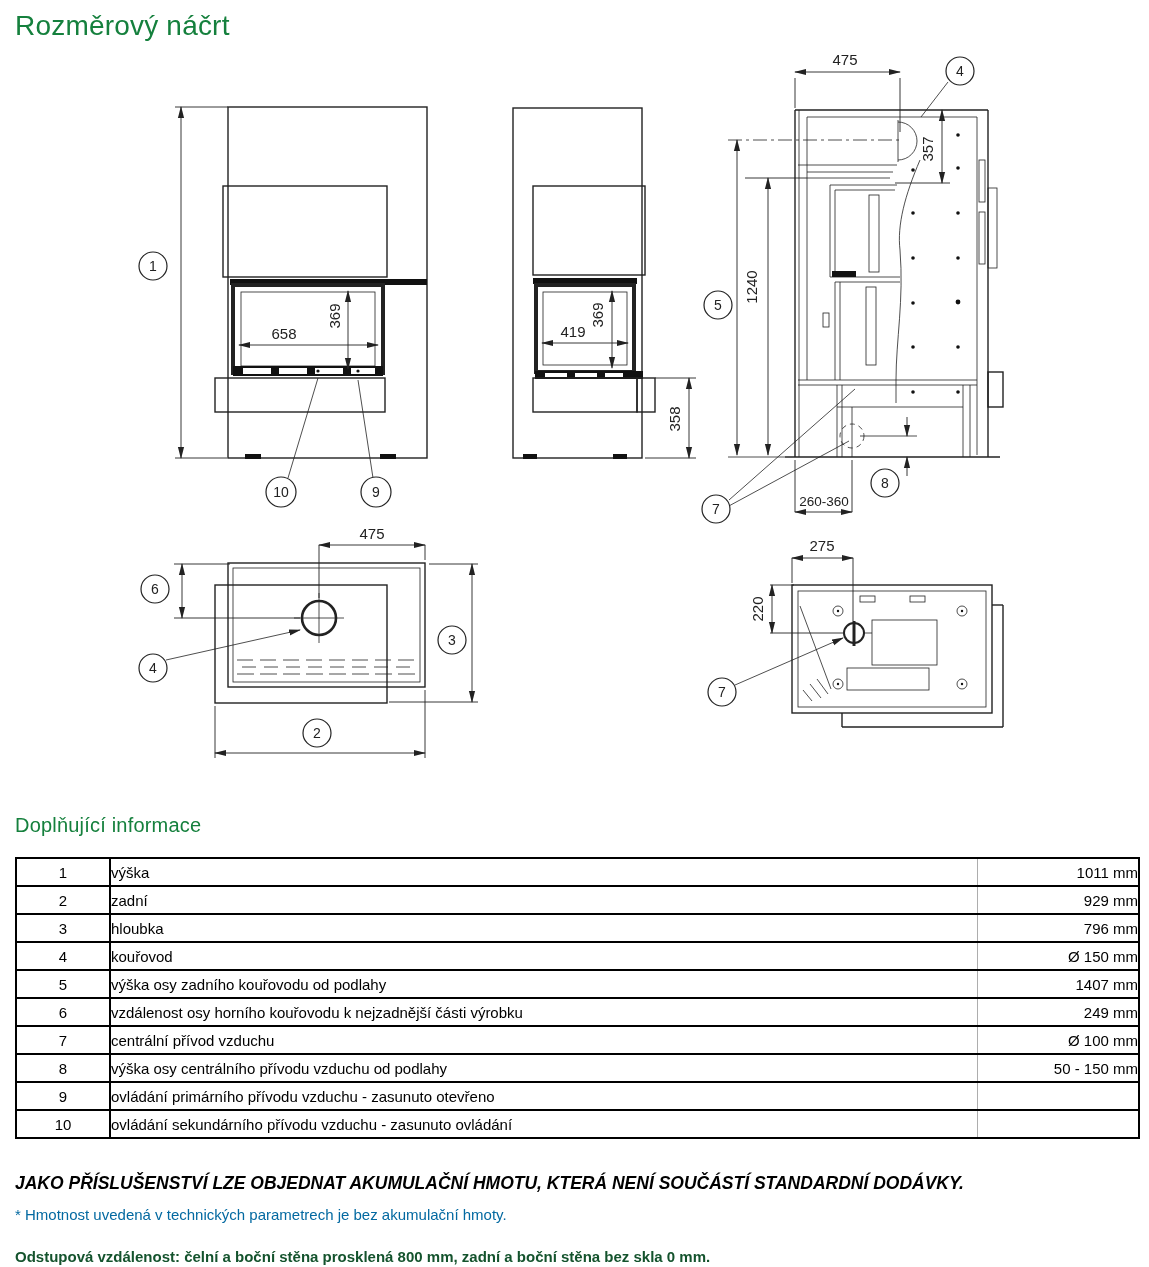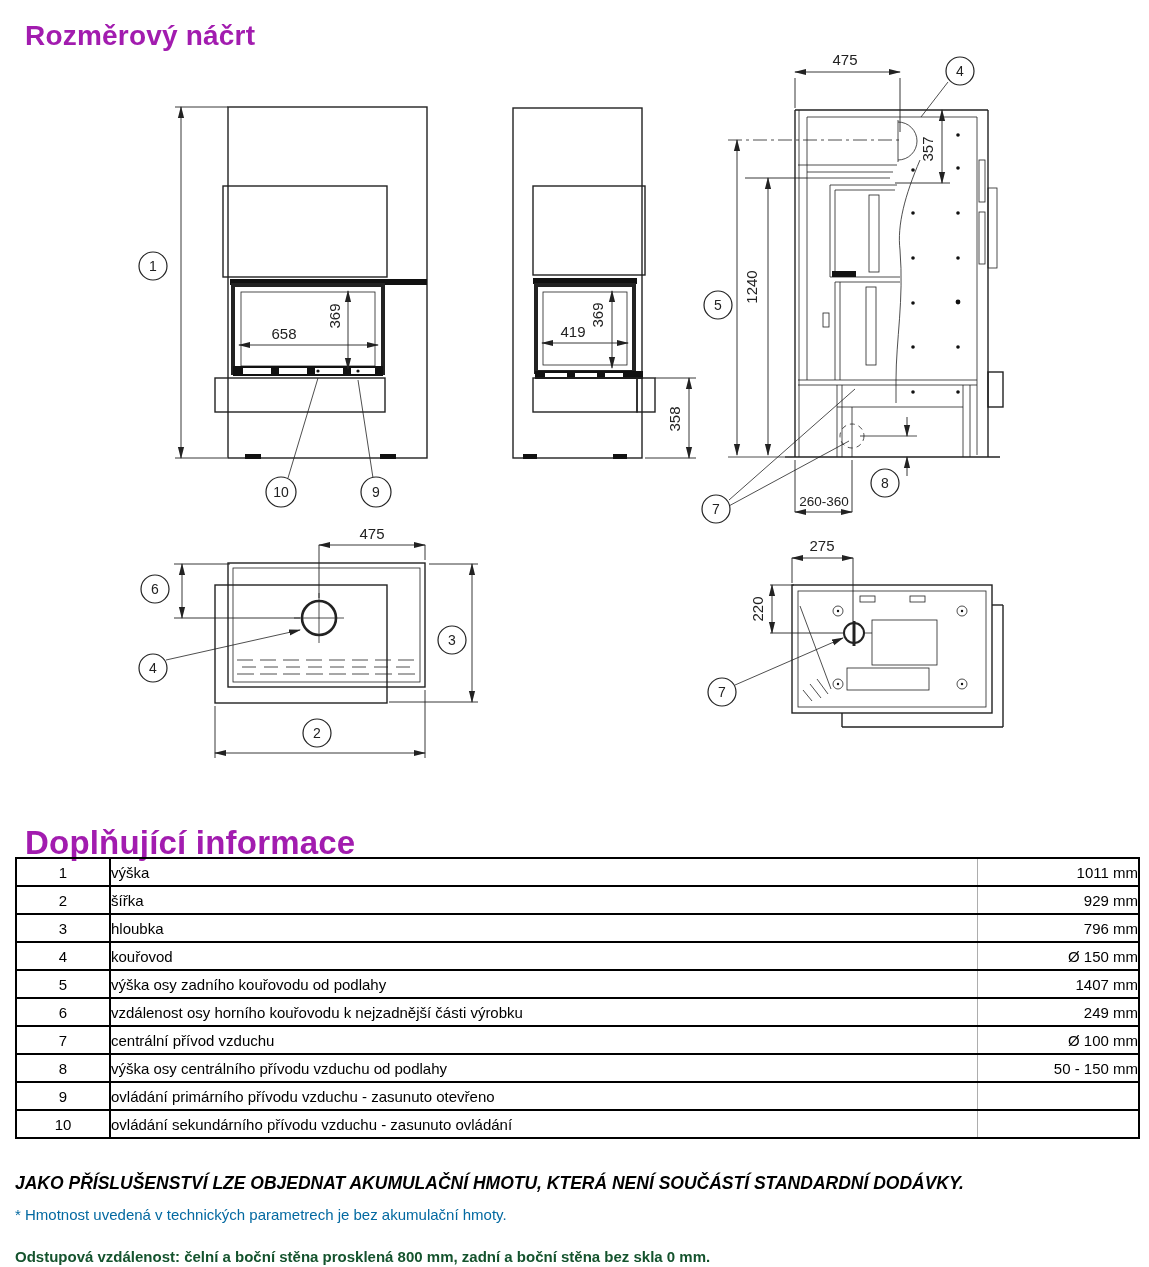--- a/index.html
+++ b/index.html
@@ -1,21 +1,21 @@
 <!DOCTYPE html>
 <html><head>
 <meta charset="utf-8">
 <style>
   html,body{margin:0;padding:0;background:#fff;}
   body{width:1149px;height:1267px;position:relative;overflow:hidden;
        font-family:"Liberation Sans",sans-serif;color:#111;}
   .abs{position:absolute;}
-  h1,h2{margin:10px;font-weight:bold;color:#a21caf;letter-spacing:.2px;}
+  h1,h2{margin:0;font-weight:normal;color:#15803d;letter-spacing:.2px;}
   h1{left:15px;top:10px;font-size:28px;}
-  h2{left:15px;top:814px;font-size:33px;}
+  h2{left:15px;top:814px;font-size:20px;}
   svg.drawing{left:0;top:0;}
   svg .ln{stroke:#222;stroke-width:1.4;fill:none;}
   svg .thin{stroke:#222;stroke-width:.8;fill:none;}
   svg .thk{stroke:#222;stroke-width:4;fill:#fff;}
   svg .fil{fill:#111;stroke:none;}
   svg .wfil{fill:#fff;stroke:none;}
   svg .dim{stroke:#222;stroke-width:.9;fill:none;}
   svg text{font-family:"Liberation Sans",sans-serif;font-size:15px;fill:#222;}
   svg text.sm{font-size:13.5px;}
   svg .callout circle{fill:#fff;stroke:#222;stroke-width:1.2;}
@@ -316,21 +316,21 @@
 
 <table class="info">
   <tbody>
     <tr>
         <td class="c1">1</td>
         <td class="c2">výška</td>
         <td class="c3">1011 mm</td>
       </tr>
     <tr>
         <td class="c1">2</td>
-        <td class="c2">šířka</td>
+        <td class="c2">zadní</td>
         <td class="c3">929 mm</td>
       </tr>
     <tr>
         <td class="c1">3</td>
         <td class="c2">hloubka</td>
         <td class="c3">796 mm</td>
       </tr>
     <tr>
         <td class="c1">4</td>
         <td class="c2">kouřovod</td>

